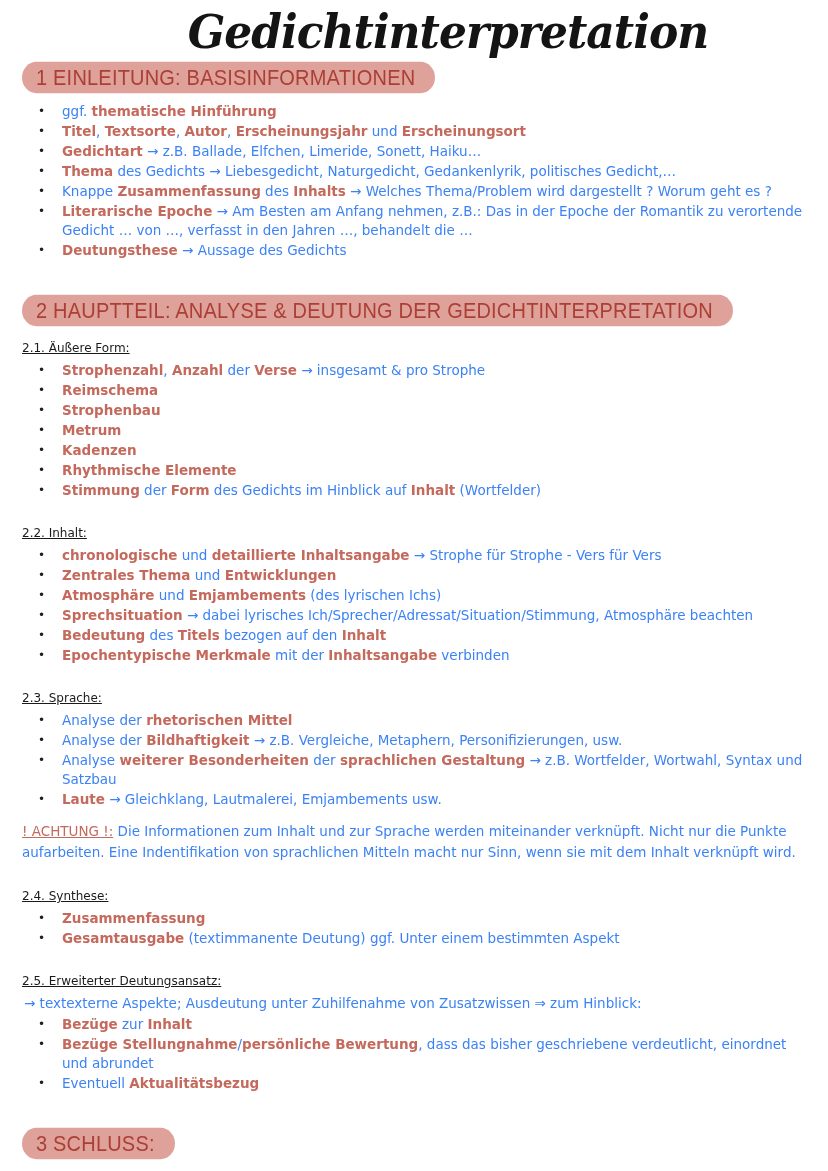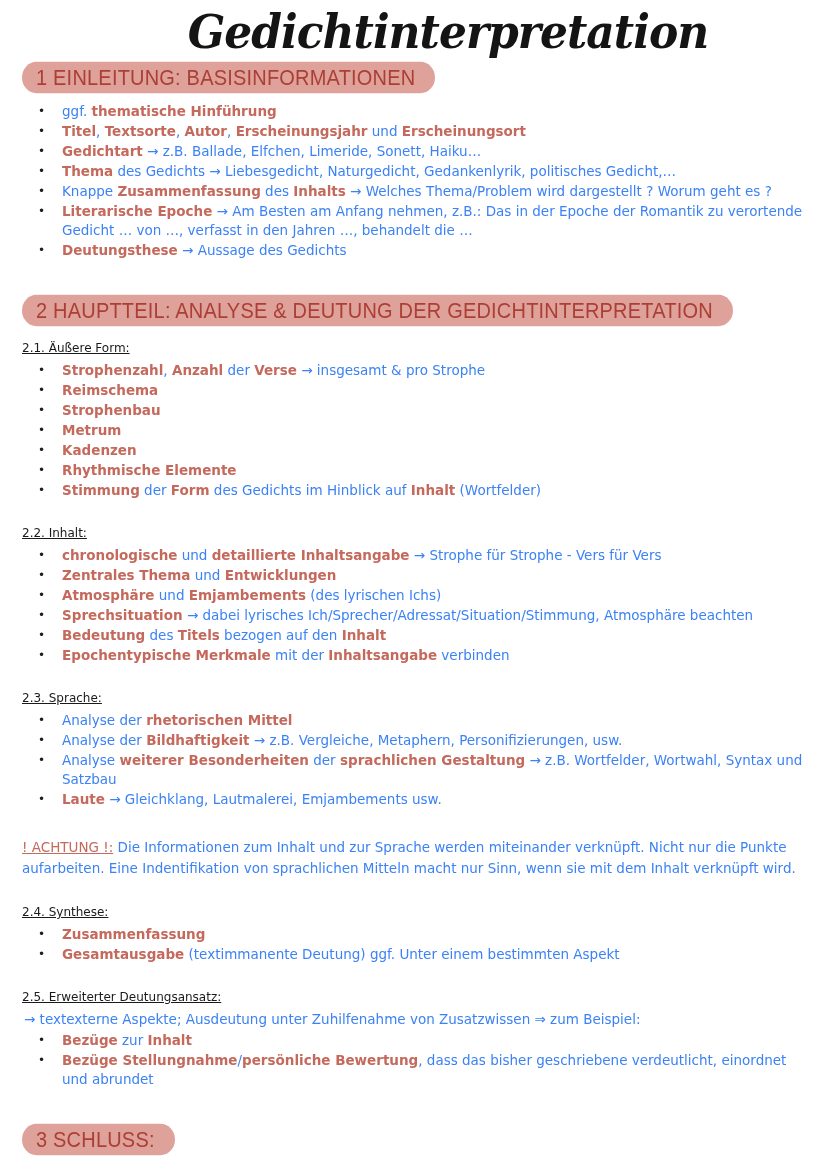--- a/index.html
+++ b/index.html
@@ -71,21 +71,21 @@
 
   .arrow-line {
     font-size: 13.5px;
     line-height: 19px;
     margin: 0 0 1px 2px;
   }
 
   .note {
     font-size: 13.5px;
     line-height: 21px;
-    margin-top: 28px;
+    margin-top: 12px;
     max-width: 796px;
   }
 
   .seg-black { color: #3b82f6; }
   .seg-red { color: var(--accent, #c4695c); font-weight: bold; }
   .seg-red-underline { color: var(--accent, #c4695c); text-decoration: underline; }
 
   .s1-bullets li:nth-child(6) { max-width: 788px; }
 </style>
 </head>
@@ -119,19 +119,20 @@
           <li><span class="seg-red">Bedeutung</span><span class="seg-black"> des </span><span class="seg-red">Titels</span><span class="seg-black"> bezogen auf den </span><span class="seg-red">Inhalt</span></li>
           <li><span class="seg-red">Epochentypische Merkmale</span><span class="seg-black"> mit der </span><span class="seg-red">Inhaltsangabe</span><span class="seg-black"> verbinden</span></li>
         </ul><div class="subsection-title">2.3. Sprache:</div><ul class="bullets">
           <li><span class="seg-black">Analyse der </span><span class="seg-red">rhetorischen Mittel</span></li>
           <li><span class="seg-black">Analyse der </span><span class="seg-red">Bildhaftigkeit</span><span class="seg-black"> → z.B. Vergleiche, Metaphern, Personifizierungen, usw.</span></li>
           <li><span class="seg-black">Analyse </span><span class="seg-red">weiterer Besonderheiten</span><span class="seg-black"> der </span><span class="seg-red">sprachlichen Gestaltung</span><span class="seg-black"> → z.B. Wortfelder, Wortwahl, Syntax und Satzbau</span></li>
           <li><span class="seg-red">Laute</span><span class="seg-black"> → Gleichklang, Lautmalerei, Emjambements usw.</span></li>
         </ul><p class="note"><span class="seg-red-underline">! ACHTUNG !:</span><span class="seg-black"> Die Informationen zum Inhalt und zur Sprache werden miteinander verknüpft. Nicht nur die Punkte aufarbeiten. Eine Indentifikation von sprachlichen Mitteln macht nur Sinn, wenn sie mit dem Inhalt verknüpft wird.</span></p><div class="subsection-title">2.4. Synthese:</div><ul class="bullets">
           <li><span class="seg-red">Zusammenfassung</span></li>
           <li><span class="seg-red">Gesamtausgabe</span><span class="seg-black"> (textimmanente Deutung) ggf. Unter einem bestimmten Aspekt</span></li>
-        </ul><div class="subsection-title">2.5. Erweiterter Deutungsansatz:</div><p class="arrow-line"><span class="seg-black">→ textexterne Aspekte; Ausdeutung unter Zuhilfenahme von Zusatzwissen ⇒ zum Beispiel:</span></p><ul class="bullets">
+        </ul><div class="subsection-title">2.5. Erweiterter Deutungsansatz:</div><p class="arrow-line"><span class="seg-black">→ textexterne Aspekte; Ausdeutung unter Zuhilfenahme von Zusatzwissen ⇒ zum Hinblick:</span></p><ul class="bullets">
           <li><span class="seg-red">Bezüge</span><span class="seg-black"> zur </span><span class="seg-red">Inhalt</span></li>
           <li><span class="seg-red">Bezüge Stellungnahme</span><span class="seg-black">/</span><span class="seg-red">persönliche Bewertung</span><span class="seg-black">, dass das bisher geschriebene verdeutlicht, einordnet und abrundet</span></li>
+          <li><span class="seg-black">Eventuell </span><span class="seg-red">Aktualitätsbezug</span></li>
         </ul></section>
       <section class="section"><div class="pill">3 SCHLUSS:</div></section>
     </div>
 </div>
 
 </body></html>

